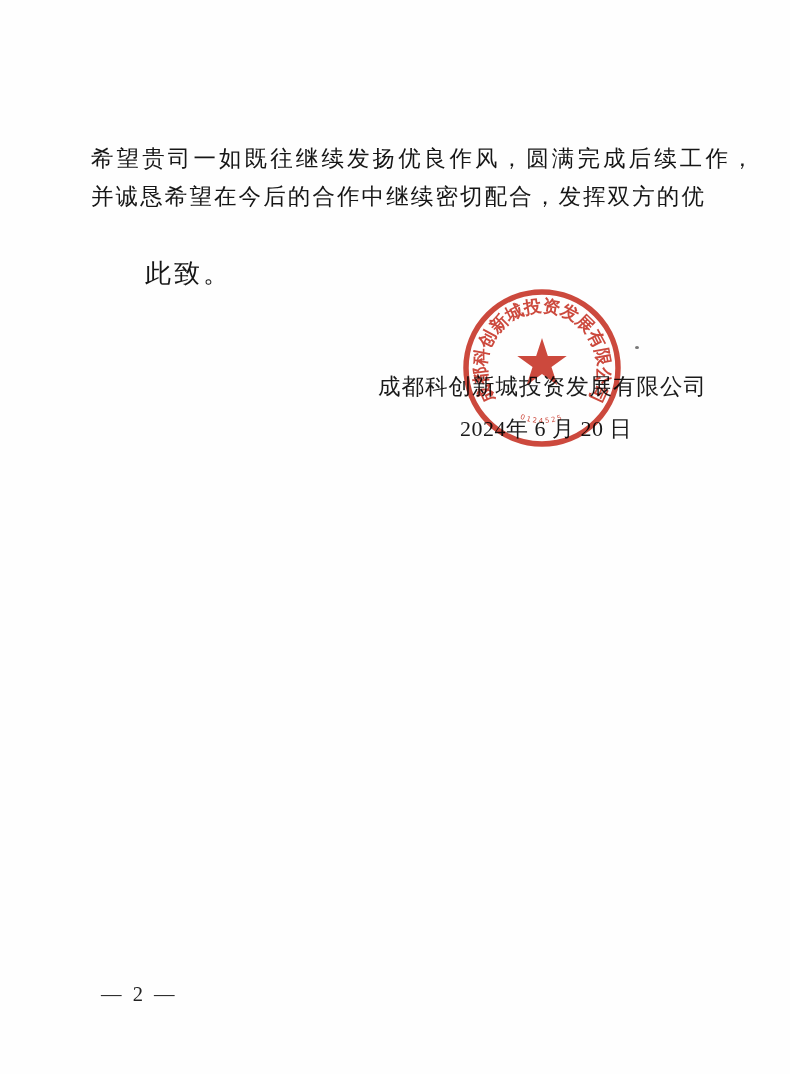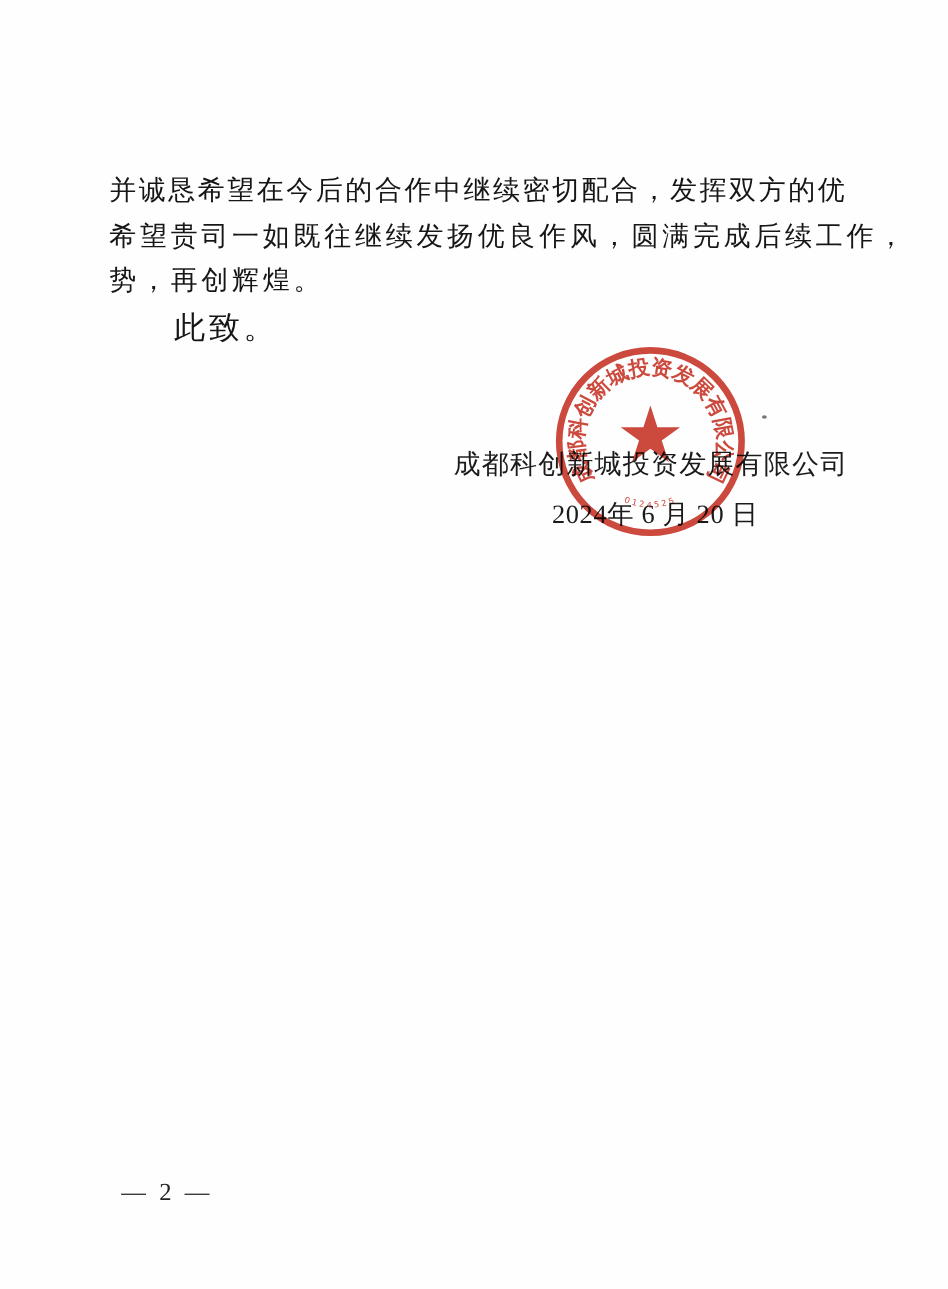--- a/index.html
+++ b/index.html
@@ -105,23 +105,22 @@
     border-radius: 50%;
     opacity: 0.75;
   }
 </style>
 </head>
 <body>
 
 <div class="page">
 
   <div class="body-text">
+    <div class="body-line ls-a">希望贵司一如既往继续发扬优良作风，圆满完成后续工作，</div>
     <div class="body-line ls-b">并诚恳希望在今后的合作中继续密切配合，发挥双方的优</div>
-    <div class="body-line ls-a">希望贵司一如既往继续发扬优良作风，圆满完成后续工作，</div>
-    <div class="body-line ls-a">势，再创辉煌。</div>
   </div>
 
   <div class="salute">此致。</div>
 
   <div class="company-line">成都科创新城投资发展有限公司</div>
   <div class="date-line">2024年 6 月 20 日</div>
 
   <div class="seal-stamp">
     <svg width="168" height="168" viewBox="-84 -84 168 168">
       <defs>

